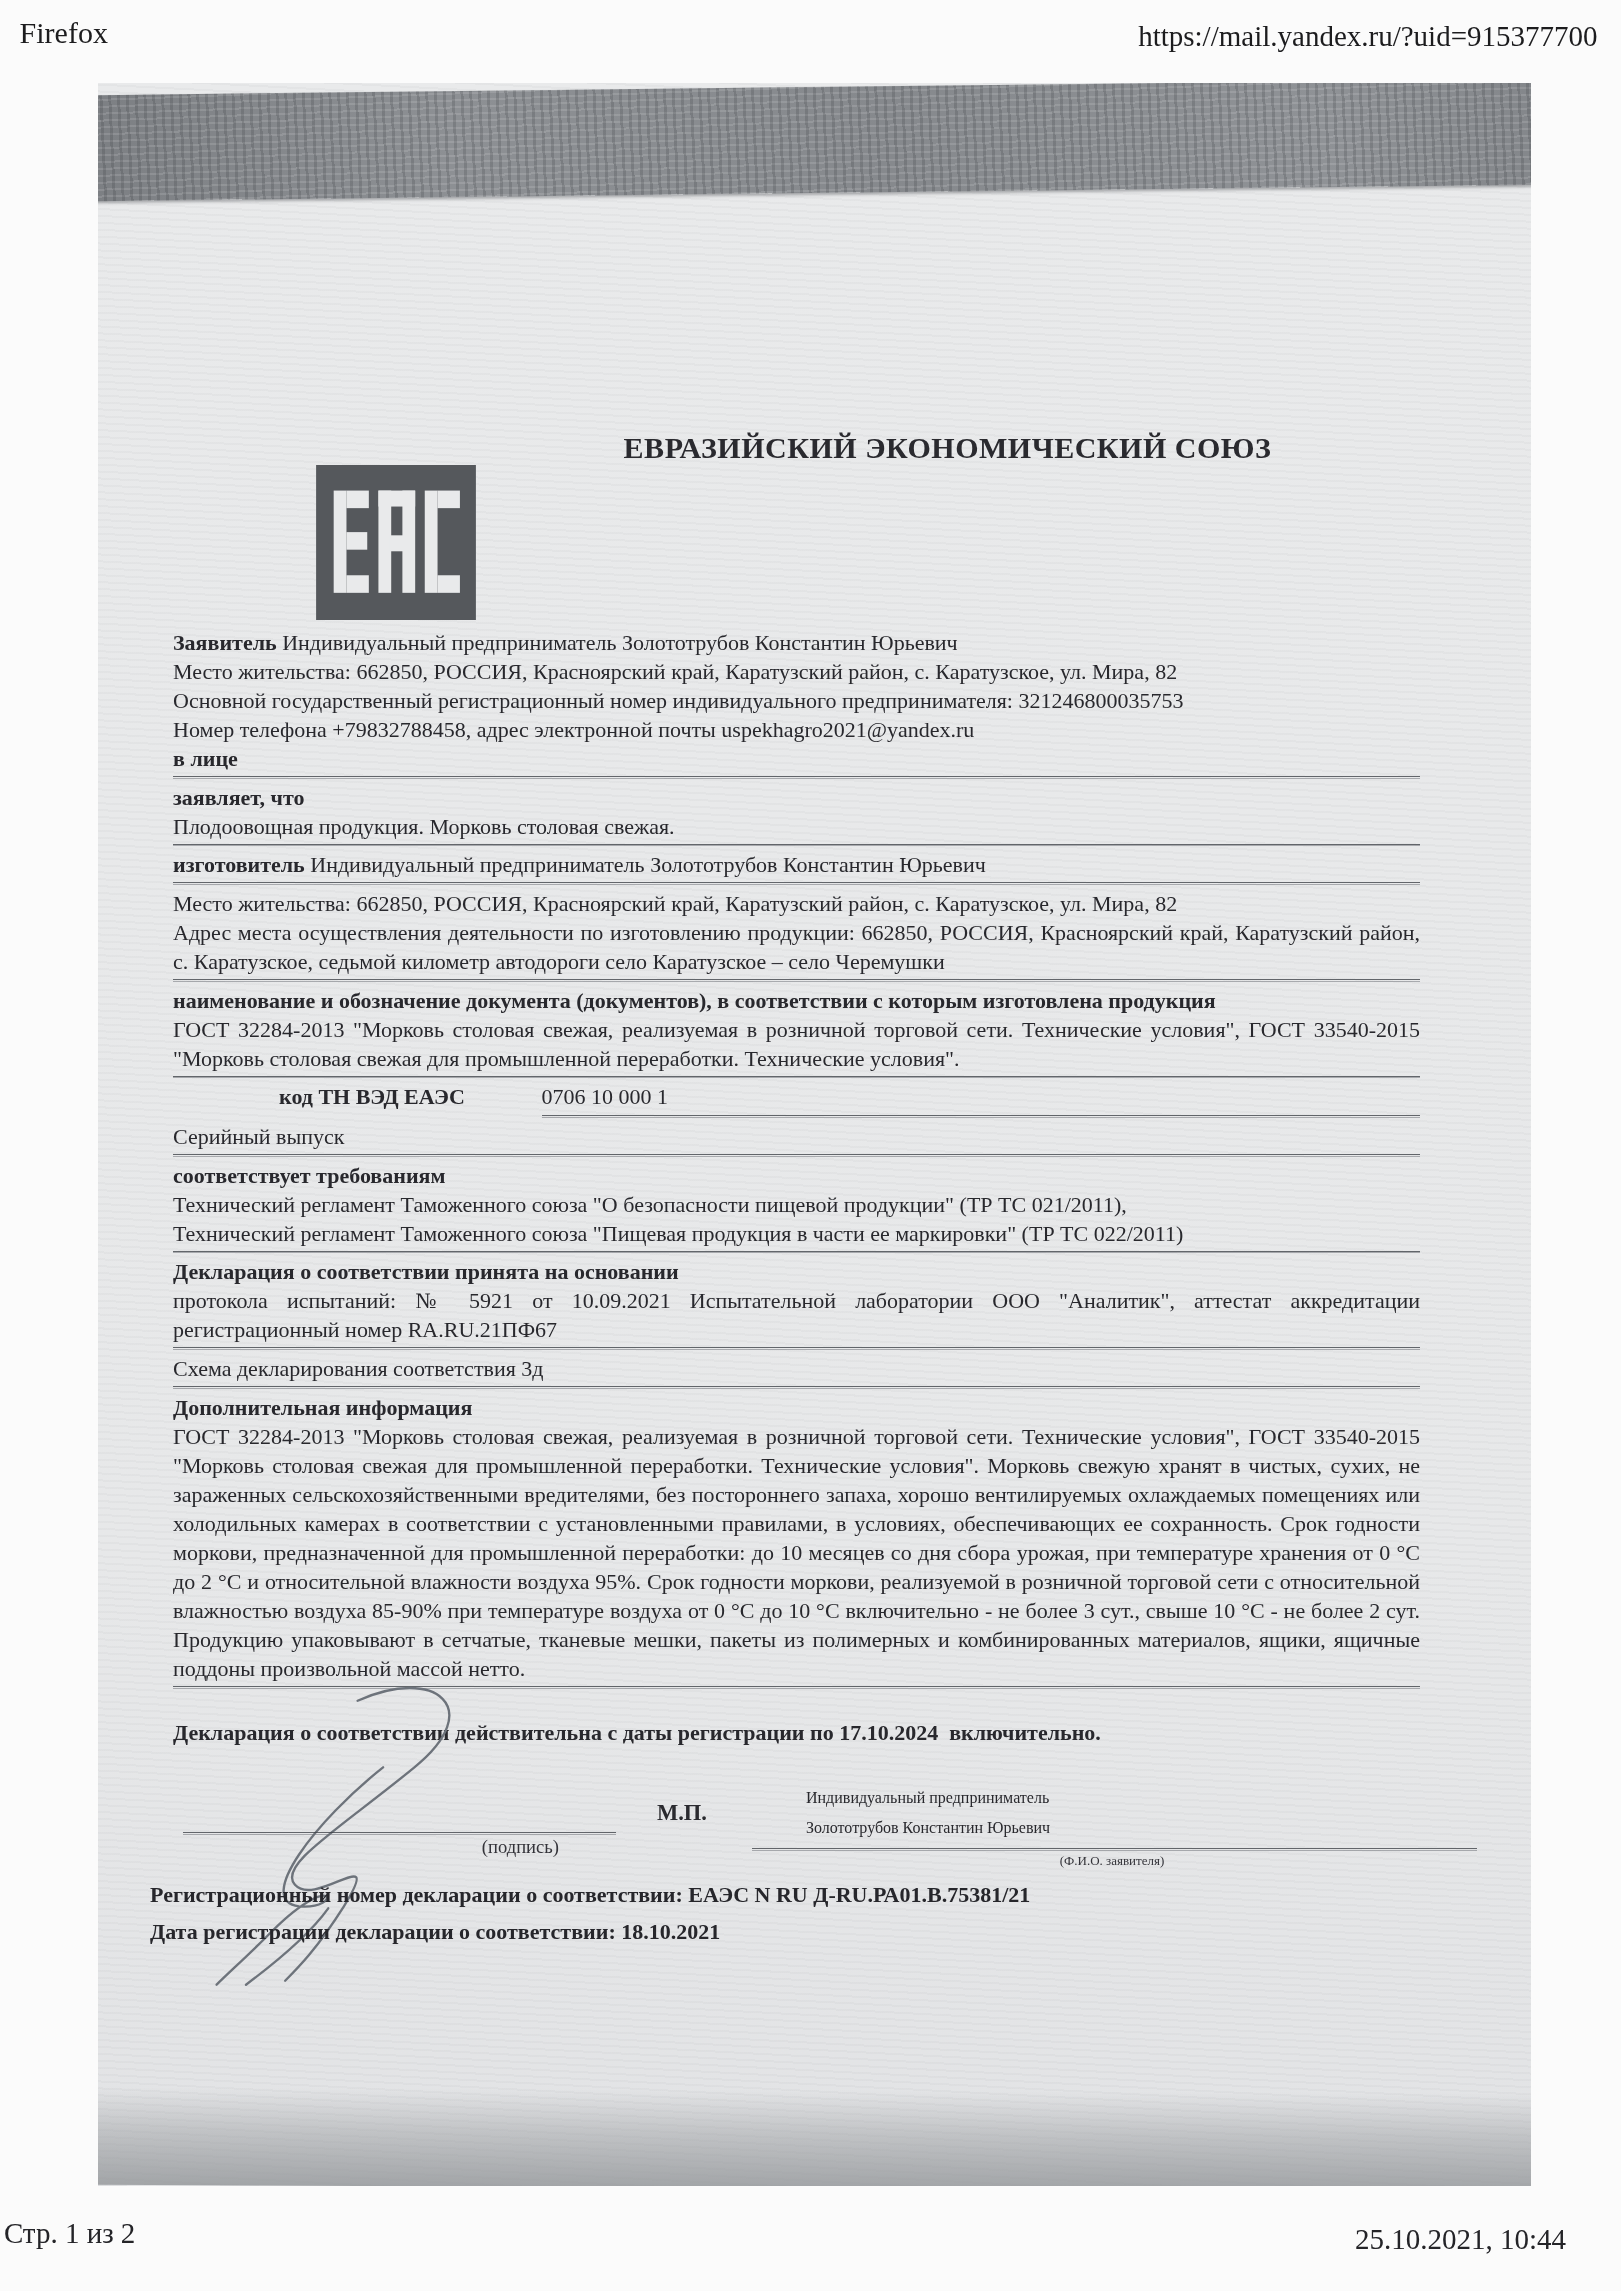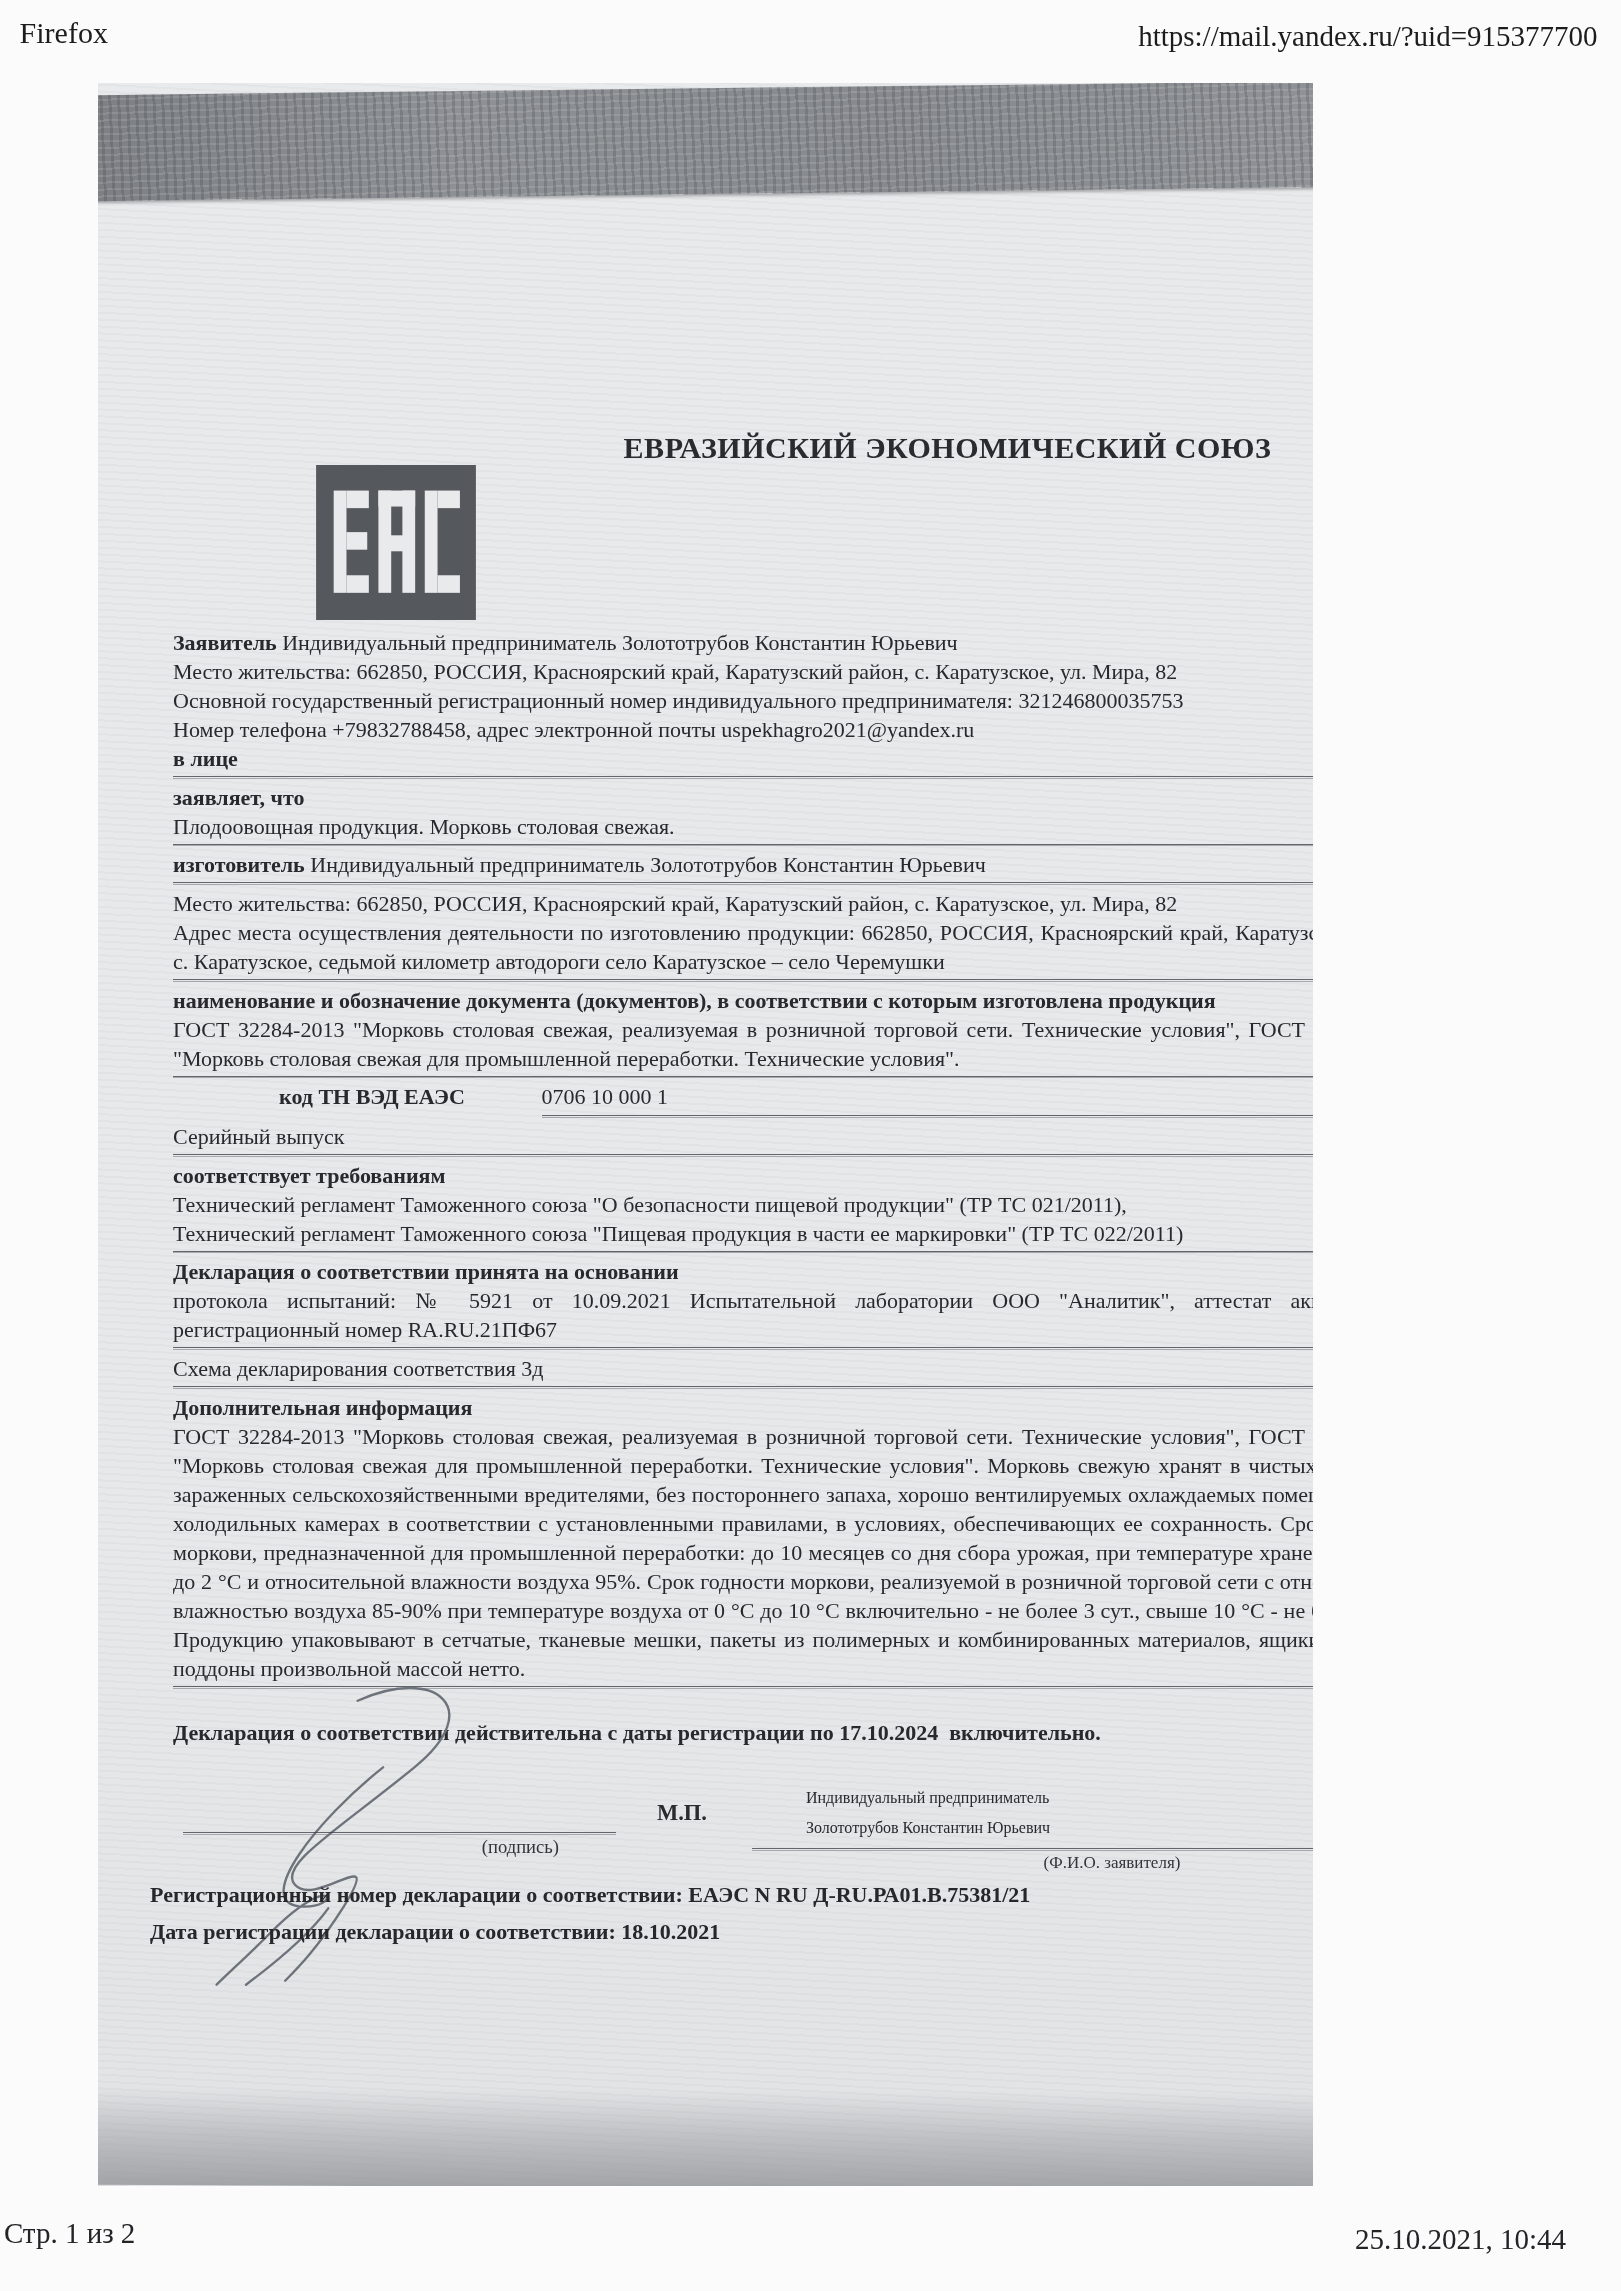--- a/index.html
+++ b/index.html
@@ -12,21 +12,21 @@
   }
 
   
   .print-header-app  { position:absolute; left:19.6px;  top:15.7px;  font-size:30px; color:#1c1c1e; }
   .print-header-url  { position:absolute; right:23.5px; top:19.6px;  font-size:29px; color:#1c1c1e; }
   .print-footer-page { position:absolute; left:3.9px;   top:2217px; font-size:29px; color:#242428; }
   .print-footer-time { position:absolute; right:55px; top:2223px; font-size:29px; color:#242428; }
 
   
   .page {
-    position:absolute; left:98px; top:83px; width:1215px; height:2103px;
+    position:absolute; left:98px; top:83px; width:1433px; height:2103px;
     background:
       repeating-linear-gradient(3deg, rgba(120,123,127,0.05) 0 2px, rgba(0,0,0,0) 2px 6.9px),
       linear-gradient(180deg,#e9eaeb 0%, #e7e8e9 70%, #e2e3e5 100%);
     overflow:hidden;
   }
   .band-top {
     position:absolute; left:-11.8px; top:3.9px; width:1460px; height:106px;
     transform:rotate(-0.65deg);
     background:
       repeating-linear-gradient(88deg, rgba(58,61,65,0.22) 0 2.9px, rgba(0,0,0,0) 2.9px 8.8px),
@@ -68,21 +68,21 @@
   .tnved-value { flex:1; margin-left:17.6px; }
   .tnved-value .rule { margin-top:3.9px; } .gap-l { height:25.5px; }
 
   
   .sig-svg   { position:absolute; left:54px; top:1590px; width:421px; height:314px; }
   .sig-line-left  { position:absolute; left:85px;  top:1746px; width:433px; }
   .sig-caption-left { position:absolute; left:147px; top:1753px; width:314px; text-align:right; font-size:18.6px; color:#34343a; }
   .stamp-label { position:absolute; left:559px; top:1717px; font-size:22.5px; font-weight:bold; color:#2a2a2f; }
   .signer { position:absolute; left:708px; top:1700px; width:588px; font-size:16px; line-height:30px; color:#28282d; }
   .sig-line-right { position:absolute; left:654px; top:1762px; width:725px; }
-  .sig-caption-right { position:absolute; left:774px; top:1770px; width:480px; text-align:center; font-size:17px; color:#34343a; }
+  .sig-caption-right { position:absolute; left:774px; top:1770px; width:480px; text-align:center; font-size:13px; color:#34343a; }
 
   .reg-number { position:absolute; left:52px; top:1793px; width:1274px; font-size:22px; font-weight:bold; line-height:37px; color:#26262b; }
 
   .muted-b { font-weight:bold; }
 </style>
 </head>
 <body>
 
 <div class="print-header-app">Firefox</div>
 <div class="print-header-url">https://mail.yandex.ru/?uid=915377700</div>

